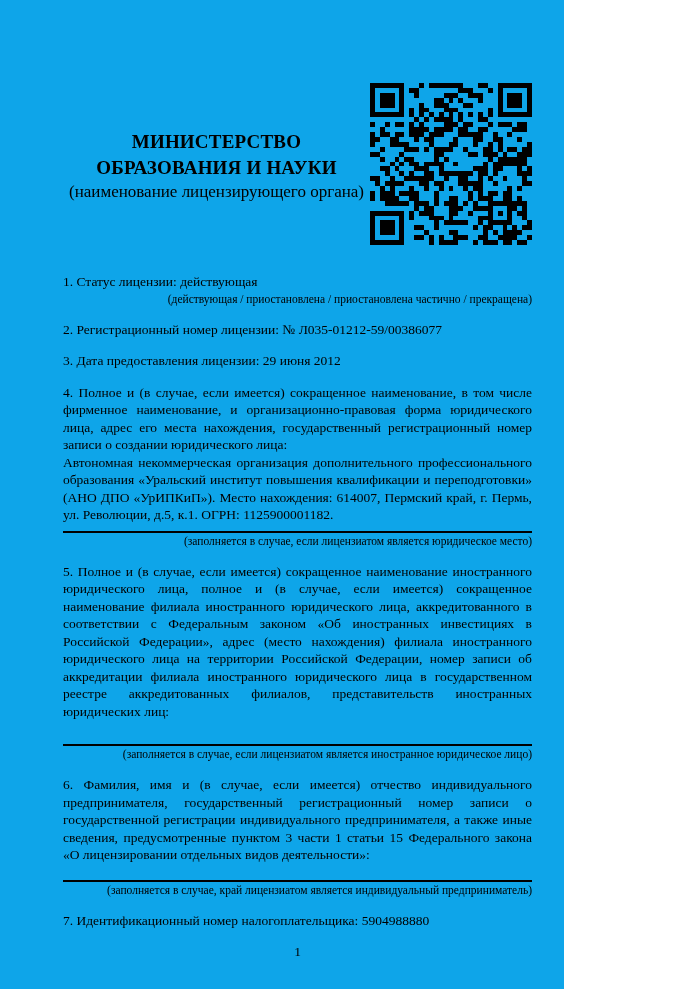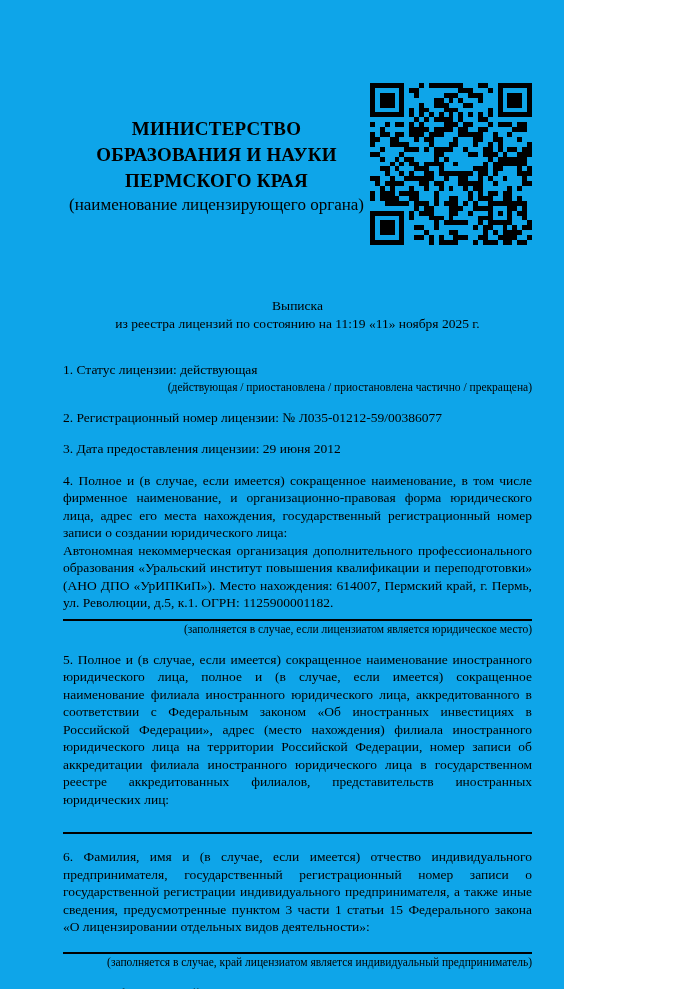--- a/index.html
+++ b/index.html
@@ -83,21 +83,20 @@
   }
 </style>
 </head>
 <body>
 
 <div class="page">
 
   <div class="header-row">
     <div class="header-left">
       <div class="ministry-line">МИНИСТЕРСТВО ОБРАЗОВАНИЯ И НАУКИ</div>
-      <div class="ministry-line">ПЕРМСКОГО КРАЯ</div>
       <div class="header-caption">(наименование лицензирующего органа)</div>
     </div>
     <div class="qr-box">
       <svg id="qr-svg" width="162" height="162" viewBox="0 0 33 33" xmlns="http://www.w3.org/2000/svg">
           <rect x="0" y="0" width="1" height="1" fill="#000"></rect>
           <rect x="1" y="0" width="1" height="1" fill="#000"></rect>
           <rect x="2" y="0" width="1" height="1" fill="#000"></rect>
           <rect x="3" y="0" width="1" height="1" fill="#000"></rect>
           <rect x="4" y="0" width="1" height="1" fill="#000"></rect>
           <rect x="5" y="0" width="1" height="1" fill="#000"></rect>
@@ -611,24 +610,20 @@
           <rect x="24" y="32" width="1" height="1" fill="#000"></rect>
           <rect x="25" y="32" width="1" height="1" fill="#000"></rect>
           <rect x="27" y="32" width="1" height="1" fill="#000"></rect>
           <rect x="28" y="32" width="1" height="1" fill="#000"></rect>
           <rect x="30" y="32" width="1" height="1" fill="#000"></rect>
           <rect x="31" y="32" width="1" height="1" fill="#000"></rect>
         </svg>
     </div>
   </div>
 
-  <div class="doc-title">
-    <div>Выписка</div>
-    <div>из реестра лицензий по состоянию на 11:19 «11» ноября 2025 г.</div>
-  </div>
 
   <div class="items">
 
     <div class="item">
       <p>1. Статус лицензии: действующая</p>
       <div class="caption">(действующая / приостановлена / приостановлена частично / прекращена)</div>
     </div>
 
     <div class="item">
       <p>2. Регистрационный номер лицензии: № Л035-01212-59/00386077</p>
@@ -642,20 +637,21 @@
       <p>4. Полное и (в случае, если имеется) сокращенное наименование, в том числе фирменное наименование, и организационно-правовая форма юридического лица, адрес его места нахождения, государственный регистрационный номер записи о создании юридического лица:</p>
       <p>Автономная некоммерческая организация дополнительного профессионального образования «Уральский институт повышения квалификации и переподготовки» (АНО ДПО «УрИПКиП»). Место нахождения: 614007, Пермский край, г. Пермь, ул. Революции, д.5, к.1. ОГРН: 1125900001182.</p>
       <hr class="fill-rule">
       <div class="caption">(заполняется в случае, если лицензиатом является юридическое место)</div>
     </div>
 
     <div class="item">
       <p>5. Полное и (в случае, если имеется) сокращенное наименование иностранного юридического лица, полное и (в случае, если имеется) сокращенное наименование филиала иностранного юридического лица, аккредитованного в соответствии с Федеральным законом «Об иностранных инвестициях в Российской Федерации», адрес (место нахождения) филиала иностранного юридического лица на территории Российской Федерации, номер записи об аккредитации филиала иностранного юридического лица в государственном реестре аккредитованных филиалов, представительств иностранных юридических лиц:</p>
       <div class="blank-line-tall"></div>
       <hr class="fill-rule" style="margin-top:0">
+      <div class="caption">(заполняется в случае, если лицензиатом является иностранное юридическое лицо)</div>
     </div>
 
     <div class="item">
       <p>6. Фамилия, имя и (в случае, если имеется) отчество индивидуального предпринимателя, государственный регистрационный номер записи о государственной регистрации индивидуального предпринимателя, а также иные сведения, предусмотренные пунктом 3 части 1 статьи 15 Федерального закона «О лицензировании отдельных видов деятельности»:</p>
       <div class="blank-line-short"></div>
       <hr class="fill-rule" style="margin-top:0">
       <div class="caption">(заполняется в случае, край лицензиатом является индивидуальный предприниматель)</div>
     </div>
 
     <div class="item">

